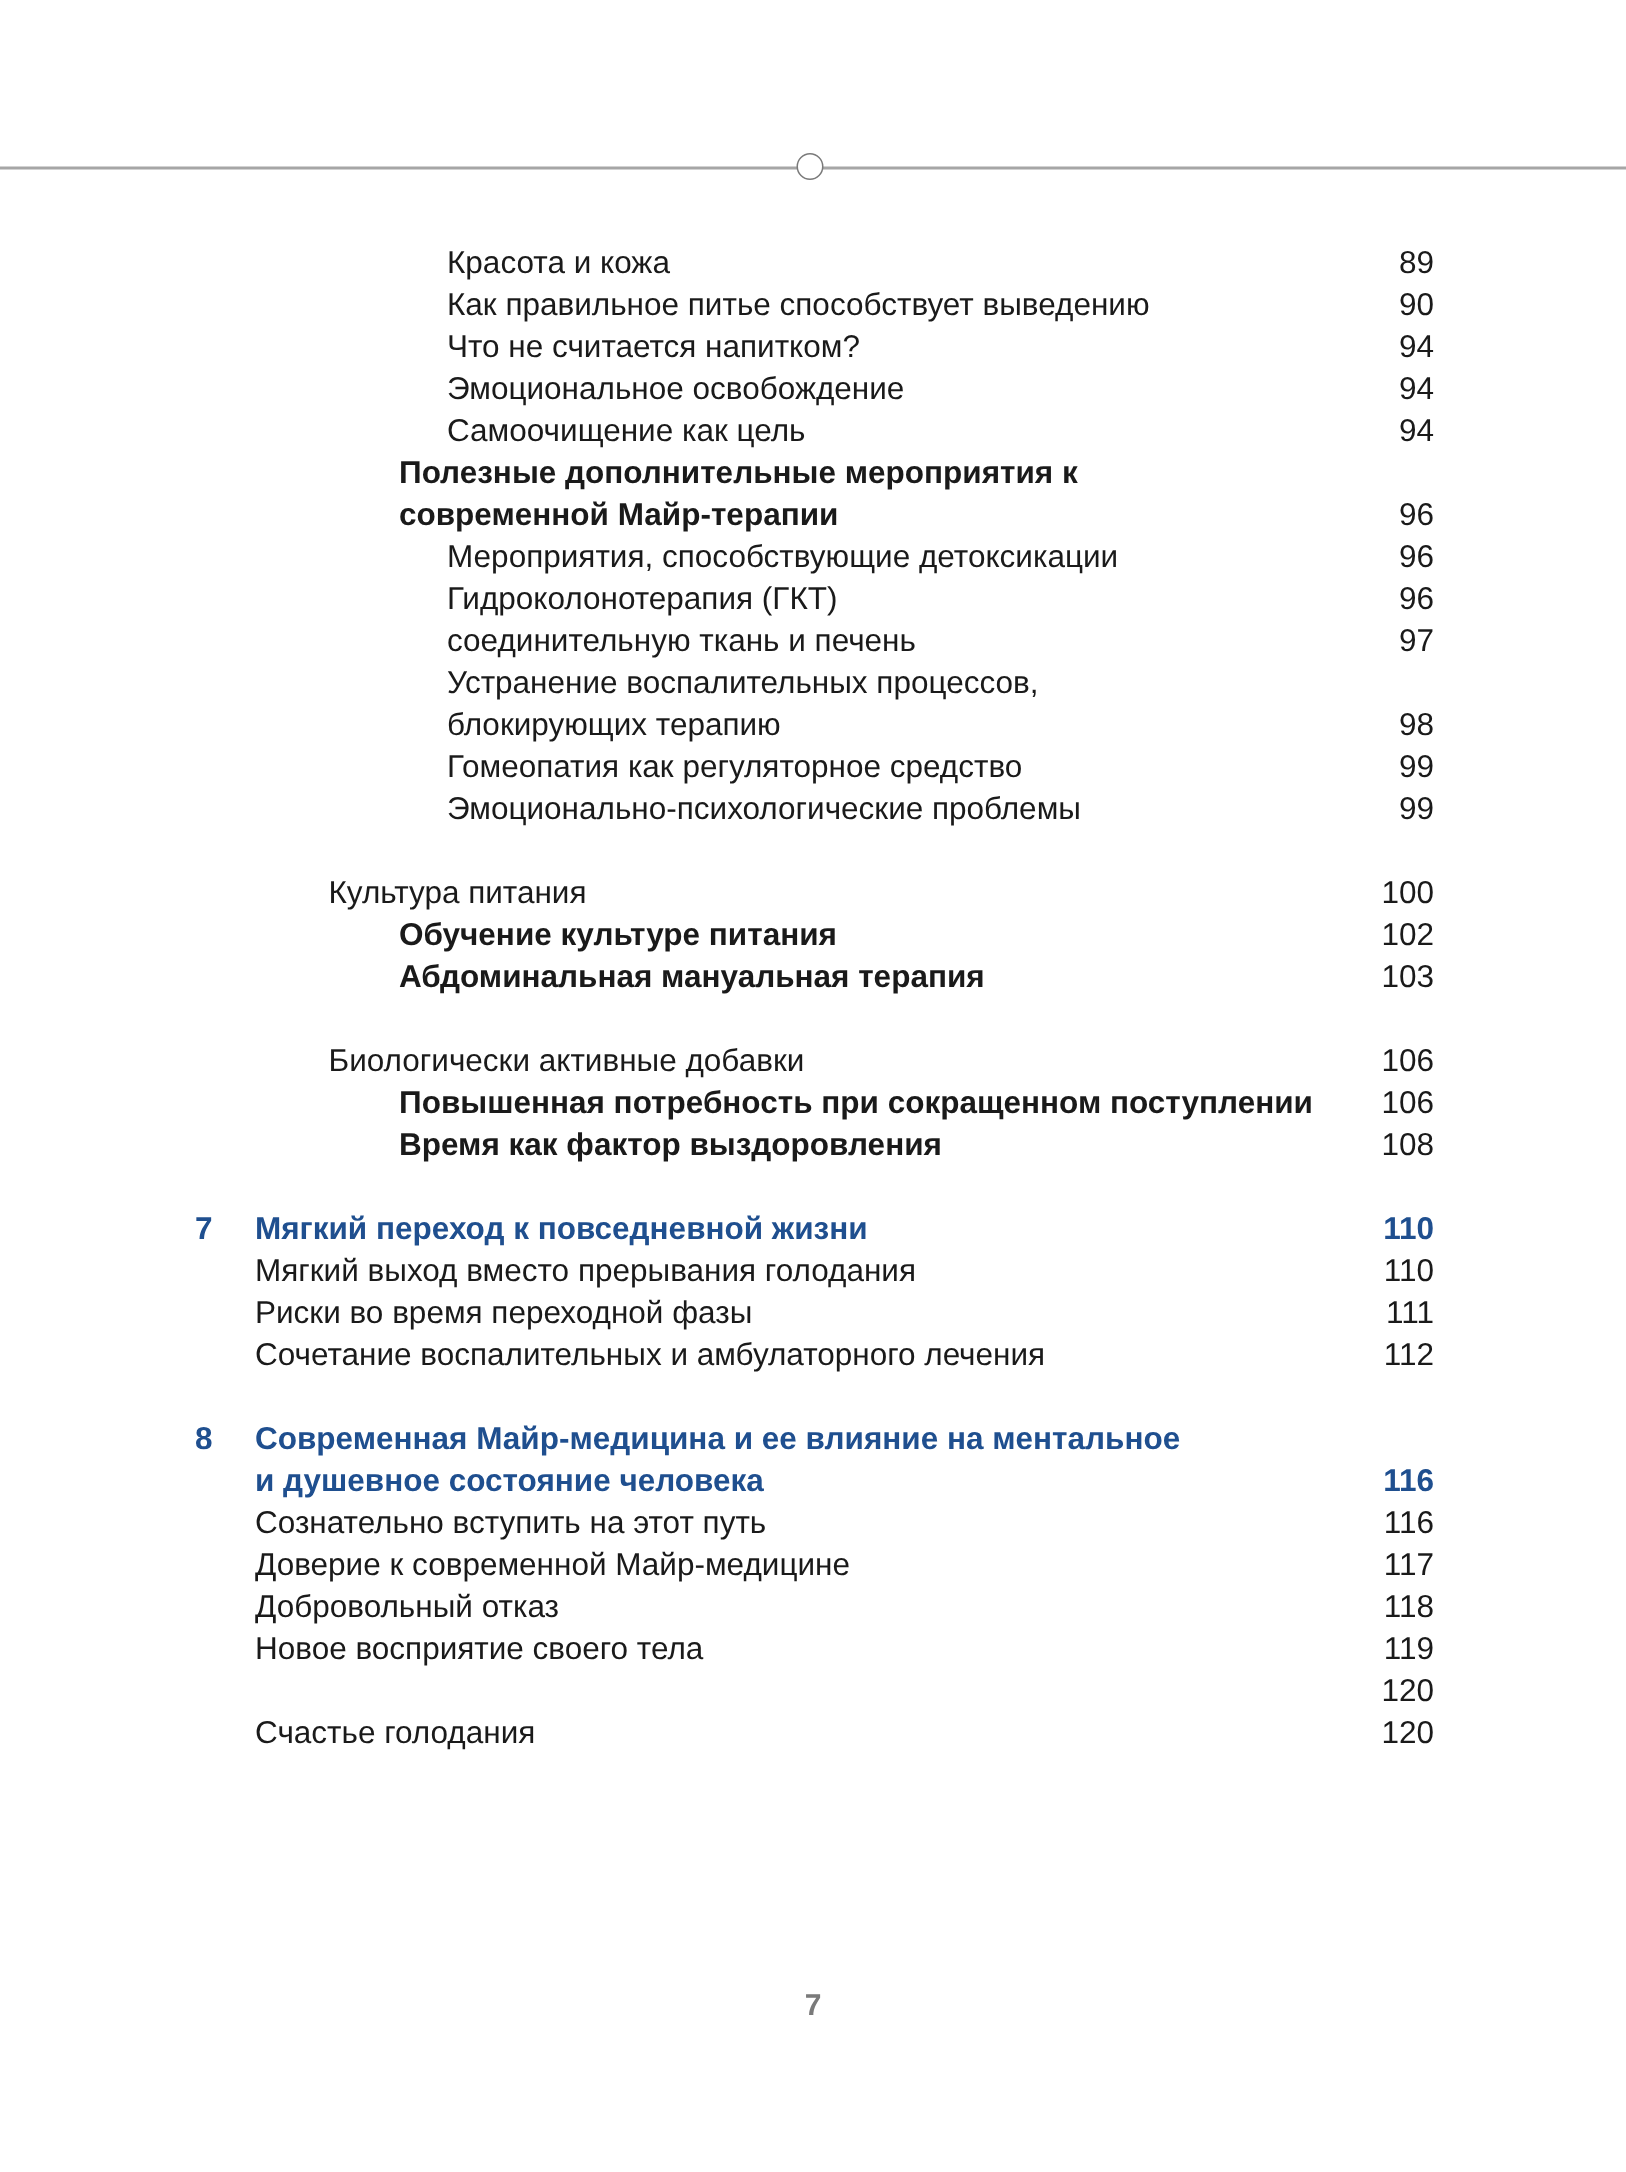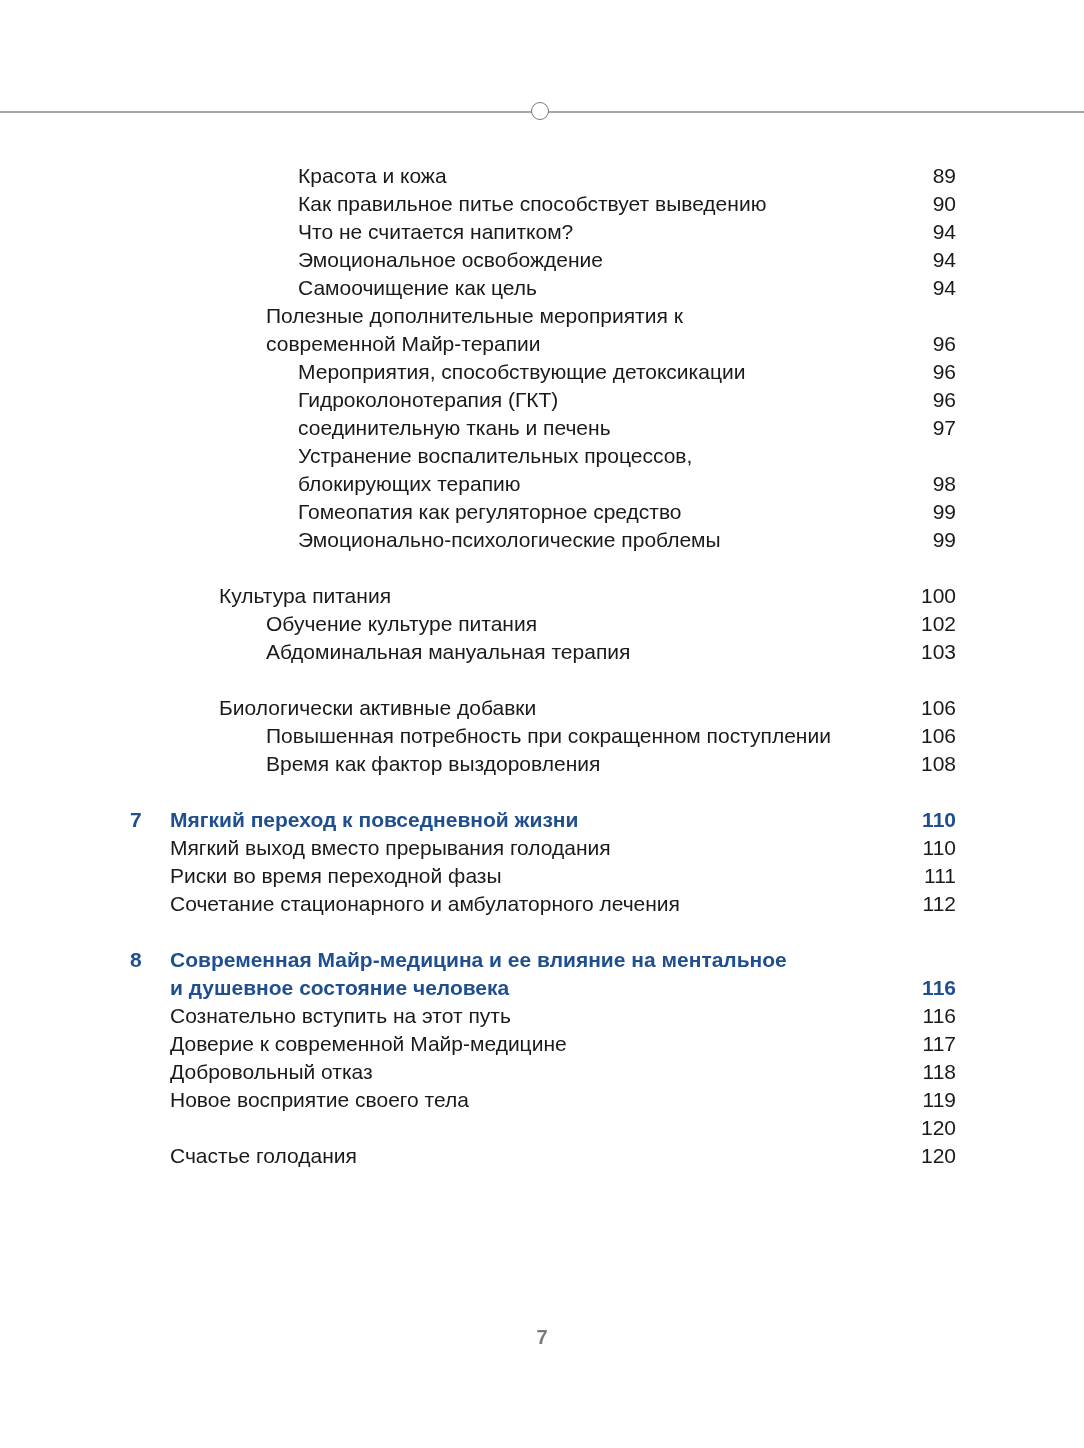--- a/index.html
+++ b/index.html
@@ -7,21 +7,21 @@
          font-family: "Liberation Sans", "DejaVu Sans", sans-serif; color: #1a1a1a; }
   .rule { position: absolute; left: 0; top: 111px; width: 1084px; height: 2px; background: #a6a6a6; }
   .rule-circle { position: absolute; left: 531px; top: 102px; width: 18px; height: 18px;
                  border: 1.5px solid #7a7a7a; border-radius: 50%; background: #fff; box-sizing: border-box; }
   .toc { position: absolute; left: 0; top: 162px; width: 1084px; }
   .row { position: relative; height: 28px; line-height: 28px; font-size: 21px; }
   .row .t { position: absolute; white-space: nowrap; }
   .row .p { position: absolute; right: 128px; text-align: right; white-space: nowrap; }
   .gap { height: 28px; }
   .l1 .t { left: 219px; }
-  .l2 .t { left: 266px; }
+  .l2 .t { left: 266px; font-weight: bold; }
   .l3 .t { left: 298px; }
   .ch .t { left: 170px; }
   .blue { color: #1f4f8f; font-weight: bold; }
   .num { position: absolute; left: 130px; }
   .footer { position: absolute; left: 0; width: 1084px; top: 1326px; text-align: center;
             font-size: 20px; font-weight: bold; color: #7a7a7a; }
 </style>
 </head>
 <body>
 
@@ -120,21 +120,21 @@
     </div>
   <div class="row ch">
       <span class="t">Мягкий выход вместо прерывания голодания</span>
       <span class="p">110</span>
     </div>
   <div class="row ch">
       <span class="t">Риски во время переходной фазы</span>
       <span class="p">111</span>
     </div>
   <div class="row ch">
-      <span class="t">Сочетание стационарного и амбулаторного лечения</span>
+      <span class="t">Сочетание воспалительных и амбулаторного лечения</span>
       <span class="p">112</span>
     </div>
   <div class="gap"></div>
 
   <div class="row ch blue">
       <span class="num">8</span>
       <span class="t">Современная Майр-медицина и ее влияние на ментальное</span>
     </div>
   <div class="row ch blue">
       <span class="t">и душевное состояние человека</span>

